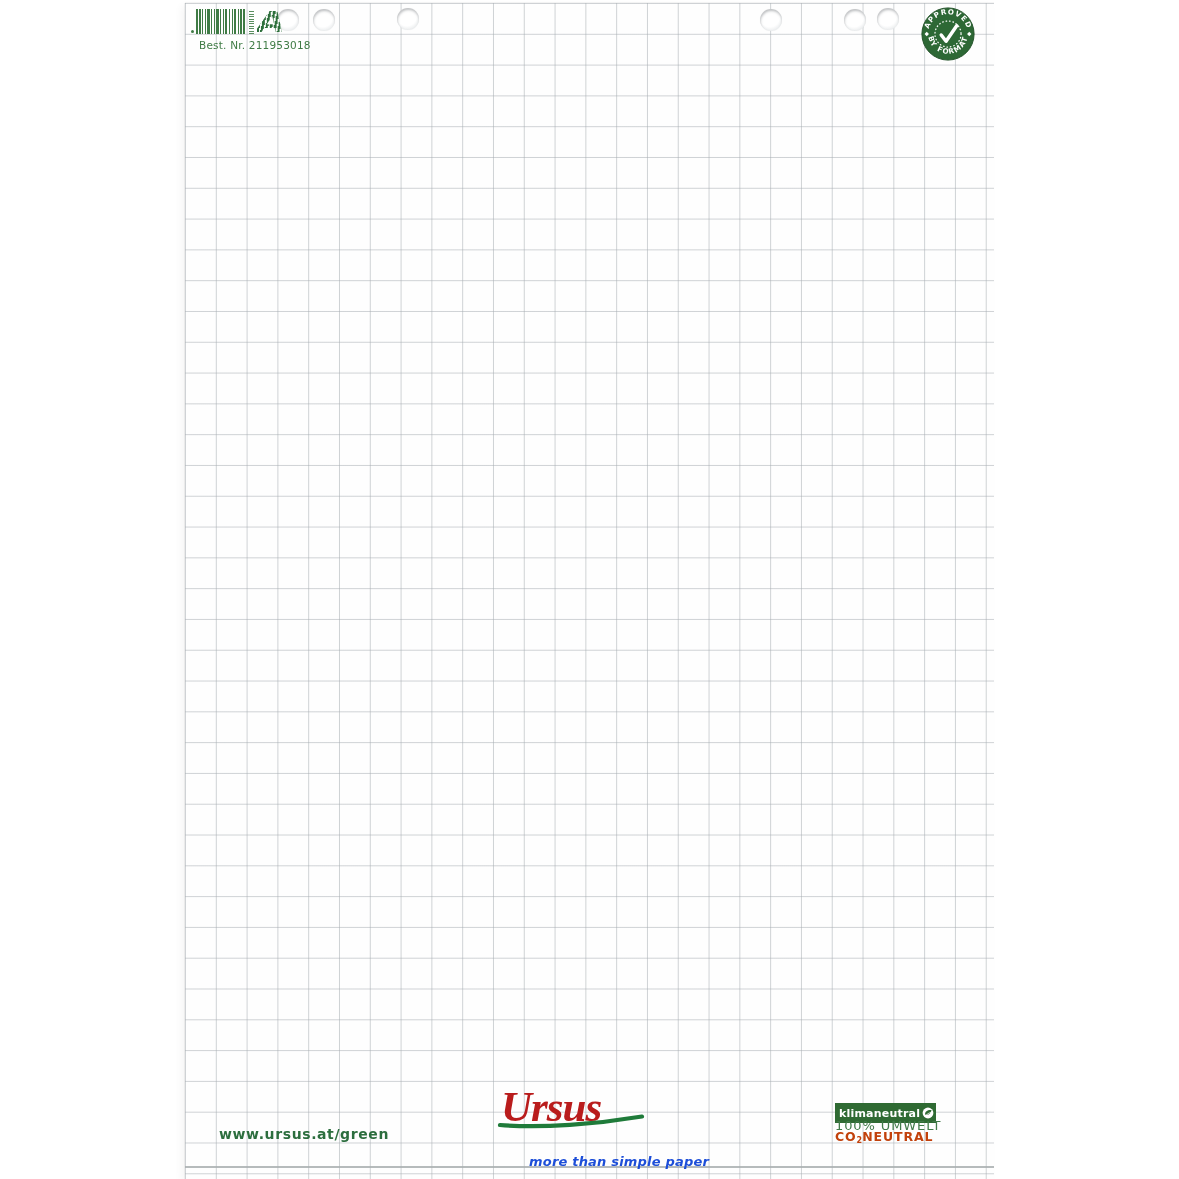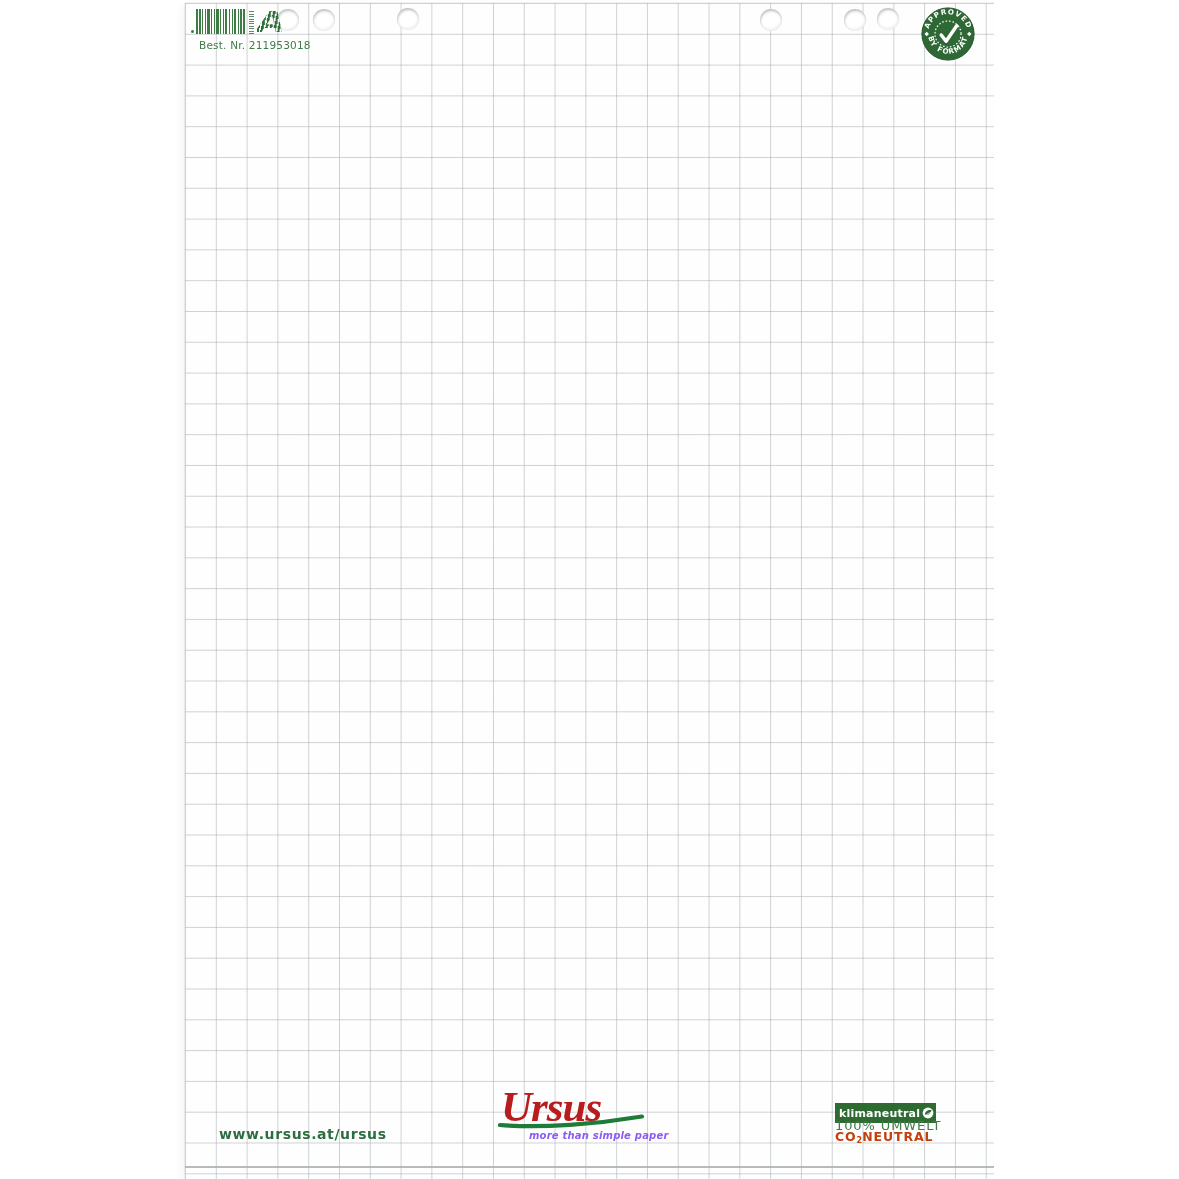--- a/index.html
+++ b/index.html
@@ -62,22 +62,22 @@
     position:absolute;left:219px;top:1126px;
     font-size:14px;font-weight:bold;color:#2c6e3e;letter-spacing:0.6px;white-space:nowrap;
   }
   .ursus-word{
     position:absolute;left:501px;top:1085px;
     font-family:Liberation Serif, serif;font-style:italic;font-weight:bold;
     font-size:43px;line-height:43px;color:#b91c1c;letter-spacing:-1px;white-space:nowrap;
   }
   .ursus-underline{position:absolute;left:497px;top:1113px;width:148px;height:16px;}
   .ursus-tagline{
-    position:absolute;left:529px;top:1130px;
-    font-style:italic;font-weight:600;font-size:10px;color:#8b5cf6;letter-spacing:0.2px;white-space:nowrap;
+    position:absolute;left:529px;top:1154px;
+    font-style:italic;font-weight:600;font-size:13px;color:#1d4ed8;letter-spacing:0.2px;white-space:nowrap;
   }
   .klima-box{
     position:absolute;left:835px;top:1103px;height:20px;
     display:inline-flex;align-items:center;gap:2px;padding:0 2px 0 4px;
     background:#2f6a33;
   }
   .klima-box .klima-label{
     color:#ffffff;font-weight:bold;font-size:11px;line-height:11px;letter-spacing:0.2px;white-space:nowrap;
   }
   .umwelt-line{
@@ -125,21 +125,21 @@
       <text class="arc-text" text-anchor="middle">
         <textPath href="#arcBot" startOffset="50%">BY FORMAT</textPath>
       </text>
       <rect x="-1.6" y="-1.6" width="3.2" height="3.2" fill="#ffffff" transform="translate(-22,0) rotate(45)"></rect>
       <rect x="-1.6" y="-1.6" width="3.2" height="3.2" fill="#ffffff" transform="translate(22,0) rotate(45)"></rect>
       <circle cx="0" cy="0" r="13.5" fill="none" stroke="#ffffff" stroke-width="1.3" stroke-dasharray="0.6 3" stroke-linecap="round"></circle>
       <path d="M -7,1 L -2,7.5 L 9,-8.5" fill="none" stroke="#ffffff" stroke-width="3.6" stroke-linecap="round" stroke-linejoin="round"></path>
     </svg>
   </div>
 
-  <div class="website">www.ursus.at/ursus</div>
+  <div class="website">www.ursus.at/green</div>
 
   <div class="ursus-word">Ursus</div>
   <svg class="ursus-underline" viewBox="0 0 148 16">
     <path d="M3,12 C 45,15.5 100,11 145,3.5" fill="none" stroke="#1f7b3a" stroke-width="4.2" stroke-linecap="round"></path>
   </svg>
   <div class="ursus-tagline">more than simple paper</div>
 
   <div class="klima-box">
     <span class="klima-label">klimaneutral</span>
     <svg width="12" height="12" viewBox="0 0 12 12">

